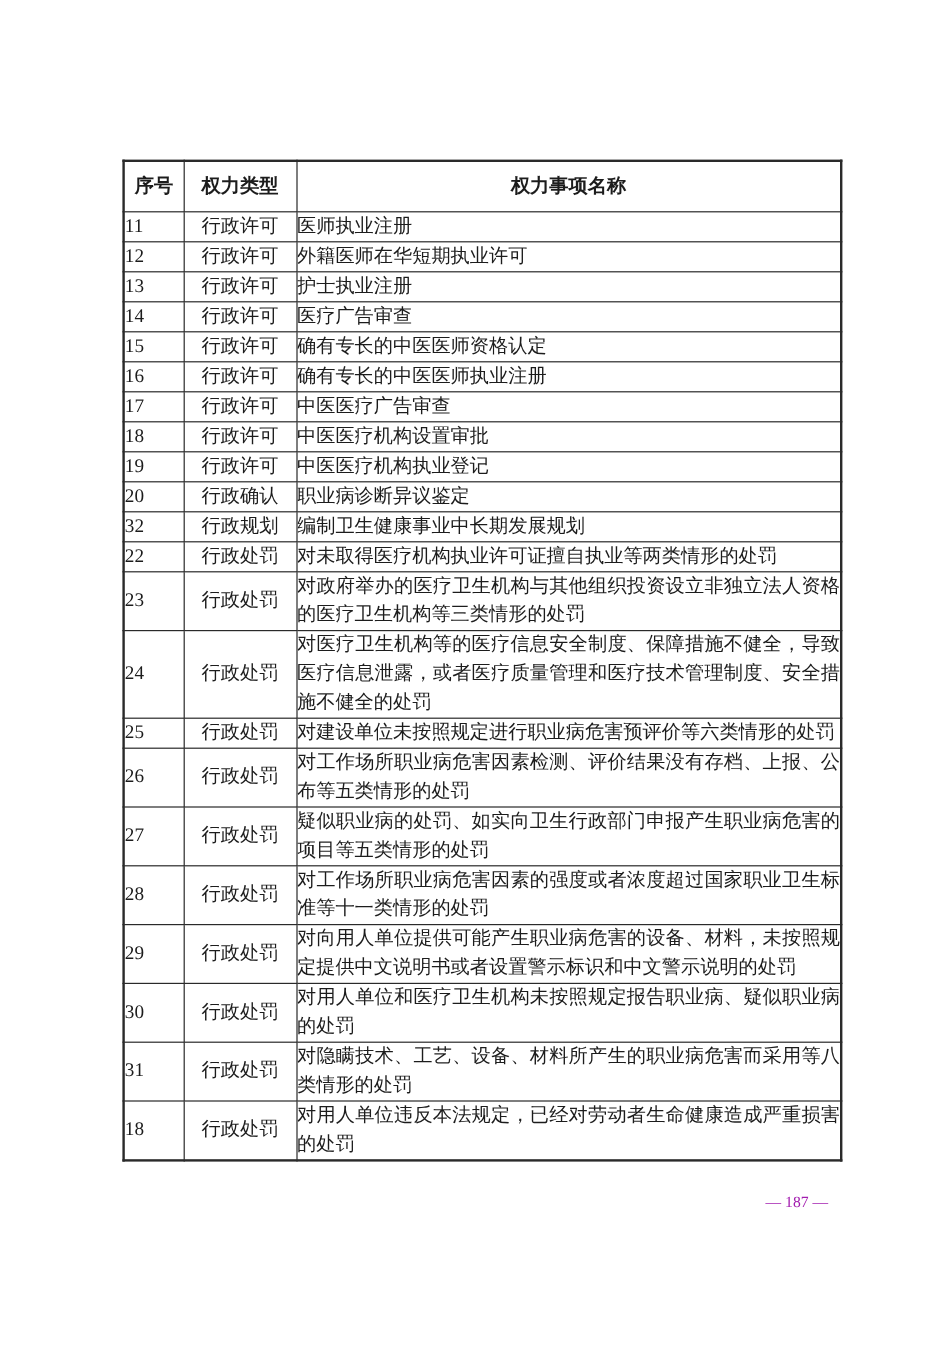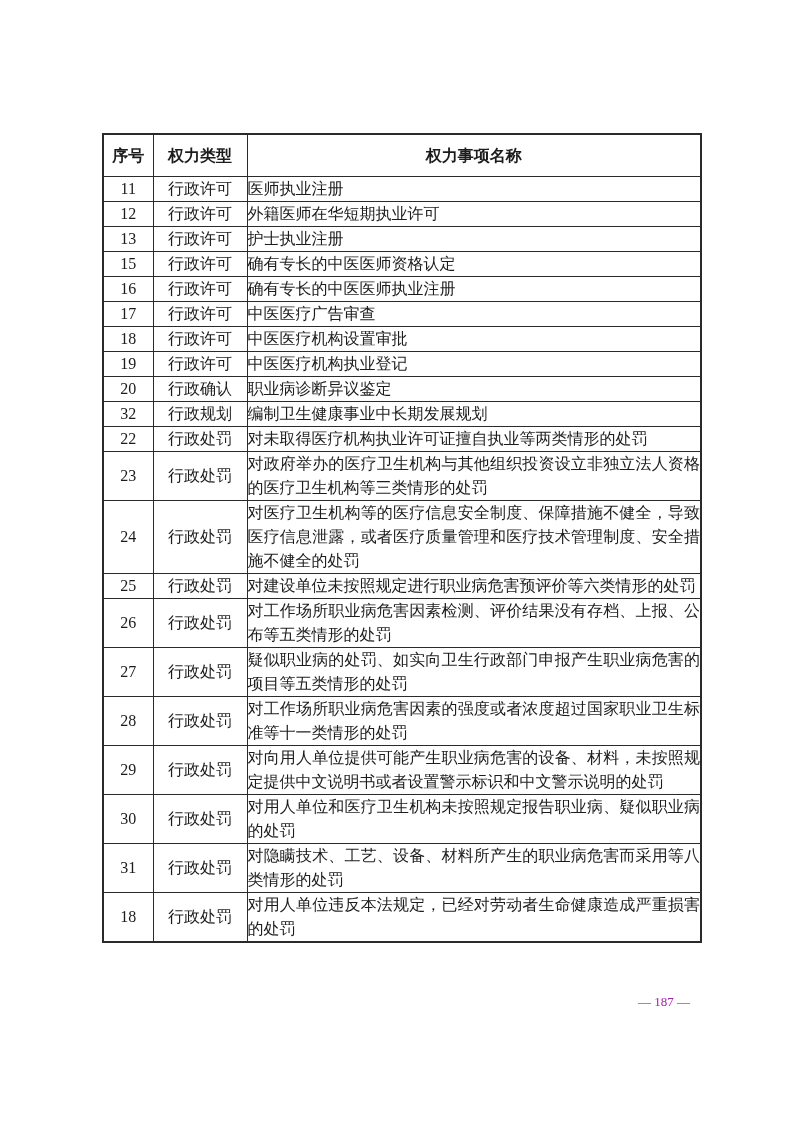--- a/index.html
+++ b/index.html
@@ -33,21 +33,20 @@
     padding: 0;
     vertical-align: middle;
     overflow: hidden;
   }
   table.power-table th {
     font-weight: 700;
     text-align: center;
     height: 41px;
   }
   td.cell-no {
-    text-align: center;
     height: 24px;
     margin-left: 20px;
   }
   td.cell-type {
     text-align: center;
   }
   td.cell-name {
     text-align: justify;
     text-justify: inter-character;
     padding: 1px 8px 1px 9px;
@@ -87,20 +86,25 @@
         </tr>
         <tr>
           <td class="cell-no">12</td>
           <td class="cell-type">行政许可</td>
           <td class="cell-name">外籍医师在华短期执业许可</td>
         </tr>
         <tr>
           <td class="cell-no">13</td>
           <td class="cell-type">行政许可</td>
           <td class="cell-name">护士执业注册</td>
+        </tr>
+        <tr>
+          <td class="cell-no">14</td>
+          <td class="cell-type">行政许可</td>
+          <td class="cell-name">医疗广告审查</td>
         </tr>
         <tr>
           <td class="cell-no">15</td>
           <td class="cell-type">行政许可</td>
           <td class="cell-name">确有专长的中医医师资格认定</td>
         </tr>
         <tr>
           <td class="cell-no">16</td>
           <td class="cell-type">行政许可</td>
           <td class="cell-name">确有专长的中医医师执业注册</td>

